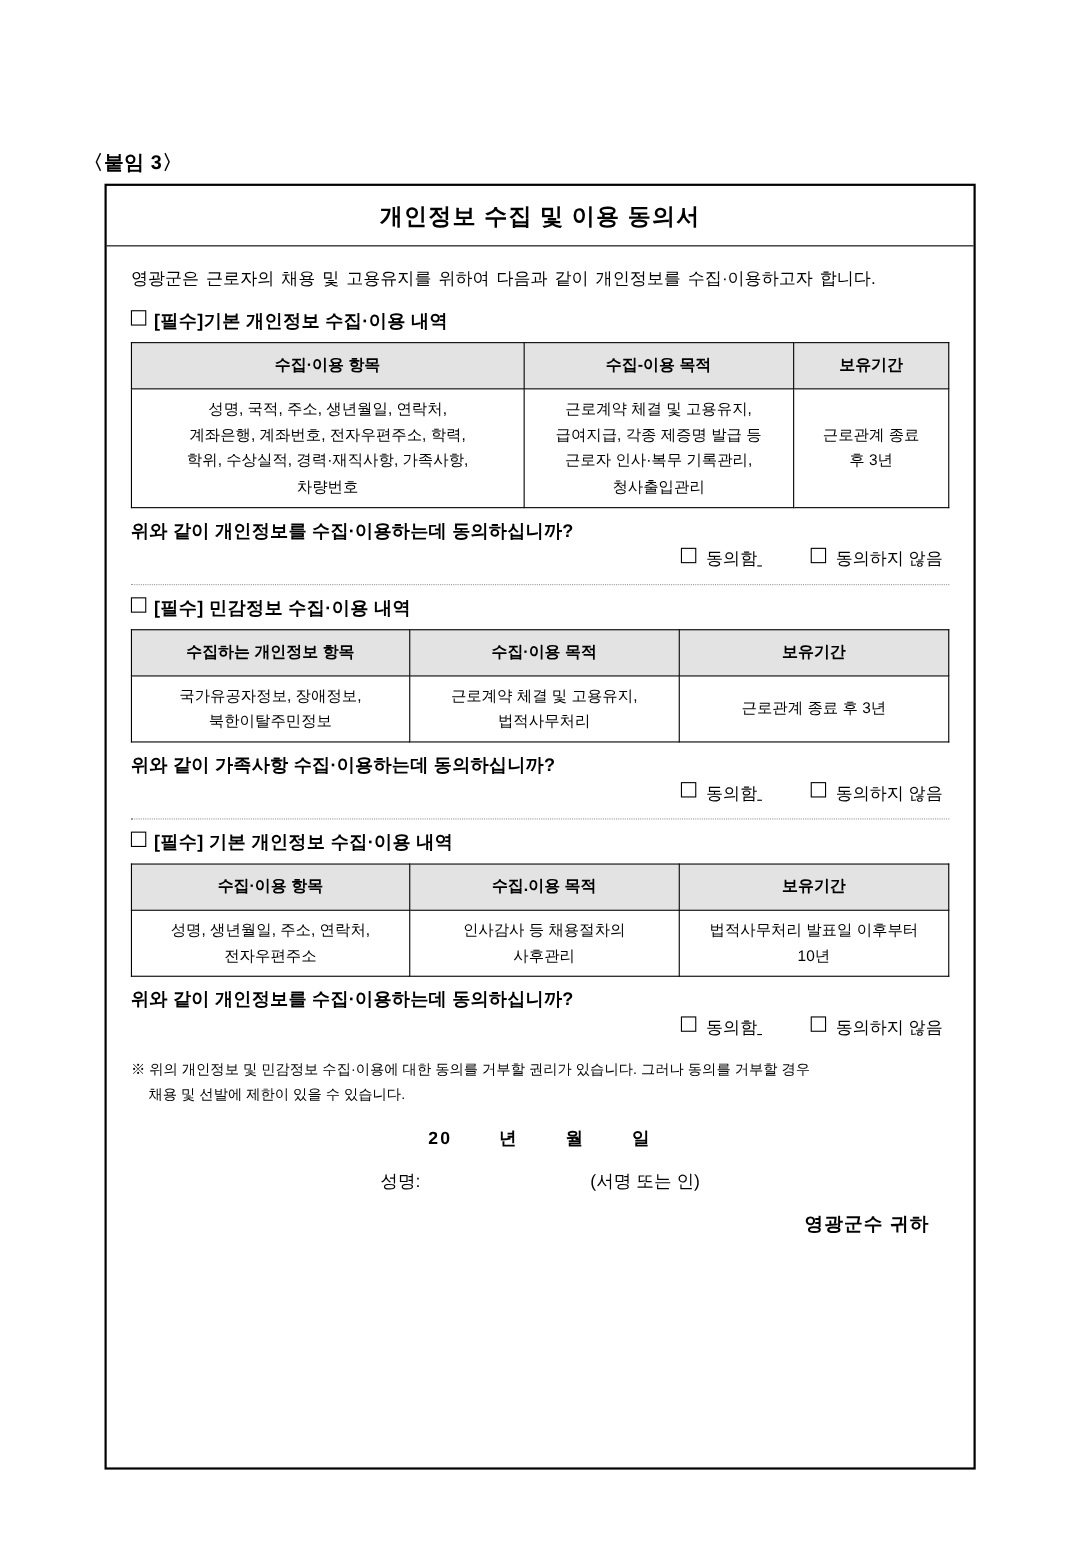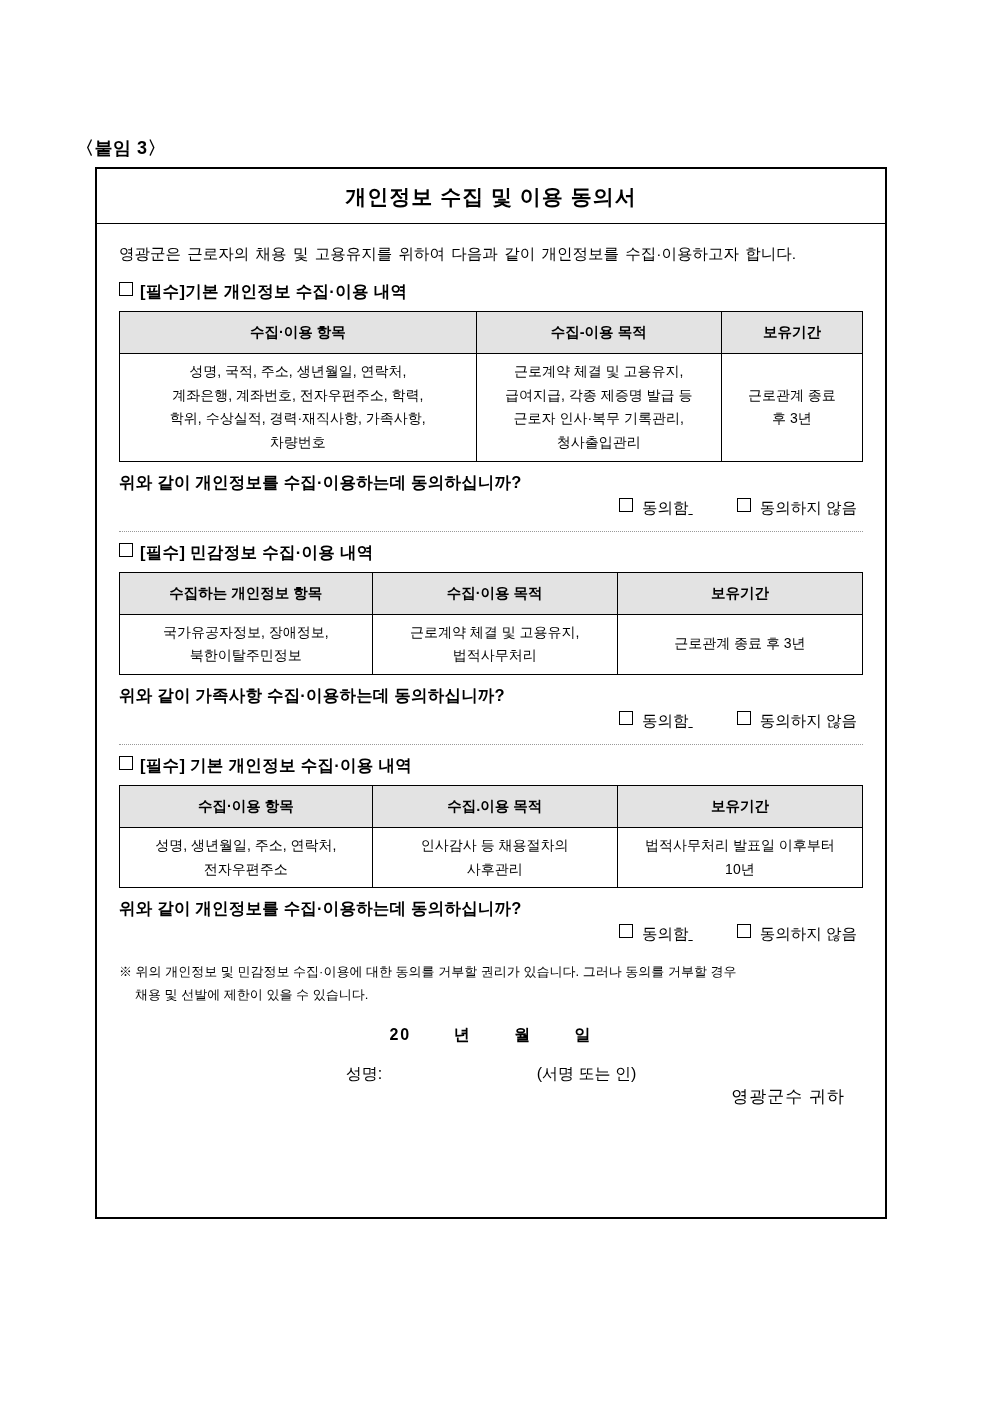--- a/index.html
+++ b/index.html
@@ -26,21 +26,21 @@
     top: 136px;
     font-size: 18px;
     font-weight: bold;
     letter-spacing: 0.5px;
   }
   .doc-box {
     position: absolute;
     left: 95px;
     top: 167px;
     width: 792px;
-    height: 1052px;
+    height: 1169px;
     border: 2px solid #000;
     box-sizing: border-box;
     background: #fff;
   }
   .doc-title {
     text-align: center;
     font-size: 21px;
     font-weight: bold;
     letter-spacing: 1px;
     padding: 14px 0 12px 0;
@@ -134,21 +134,22 @@
   .date-line span { margin: 0 18px; font-weight: bold; }
   .sign-line {
     text-align: center;
     font-size: 16px;
     margin-top: 18px;
   }
   .sign-line .name-label { margin-right: 150px; }
   .receiver {
     text-align: right;
     font-size: 17px;
-    font-weight: normal;
+    font-weight: bold;
+    margin-top: 16px;
     padding-right: 18px;
     letter-spacing: 1px;
   }
 </style>
 </head>
 <body>
 
 <div class="page">
 
   <div class="attach-label">〈붙임 3〉</div>

